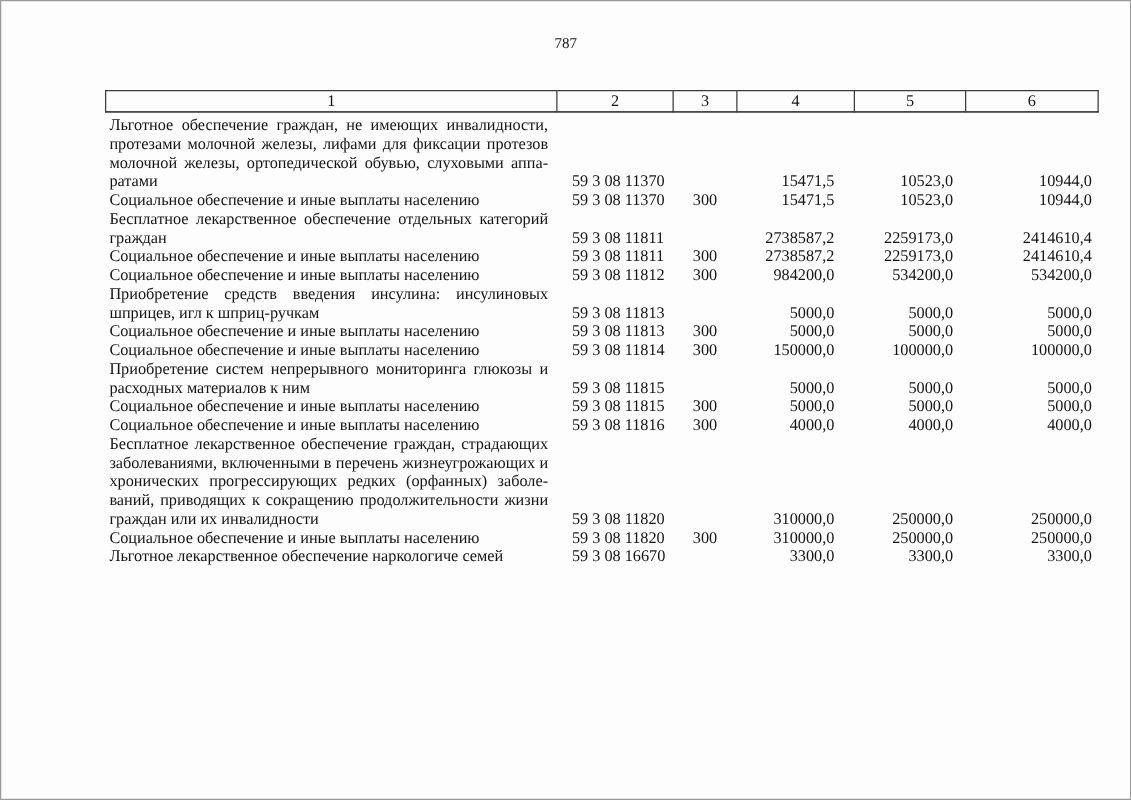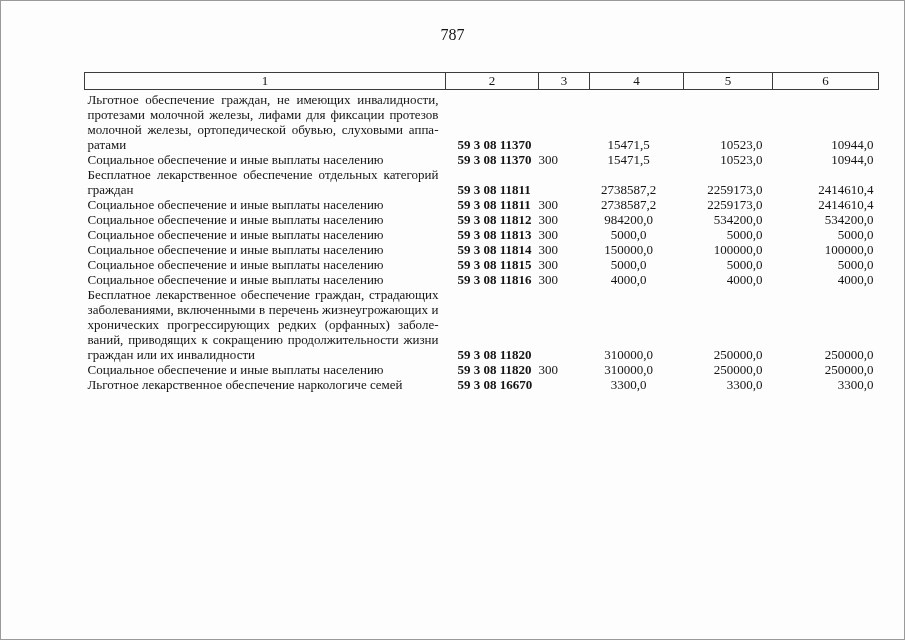--- a/index.html
+++ b/index.html
@@ -13,21 +13,21 @@
     font-family: "Liberation Serif", "DejaVu Serif", serif;
     color: #141414;
     overflow: hidden;
   }
   .page-number {
     position: absolute;
     top: 26px;
     left: 0;
     width: 100%;
     text-align: center;
-    font-size: 16px;
+    font-size: 12px;
     line-height: 15px;
   }
   table.budget-table {
     position: absolute;
     left: 83px;
     top: 71px;
     width: 794px;
     border-collapse: collapse;
     table-layout: fixed;
   }
@@ -48,24 +48,24 @@
     line-height: 15px;
   }
   tbody tr:first-child td { padding-top: 2px; }
   .c-desc {
     text-align: justify;
     padding-left: 3px;
     padding-right: 7px;
     hyphens: manual;
     -webkit-hyphens: manual;
   }
-  .c-code { padding-left: 12px; white-space: nowrap; font-weight: bold; }
-  .c-vr   { }
+  .c-code { padding-left: 12px; white-space: nowrap; }
+  .c-vr   { text-align: center; }
   .c-amt  { text-align: right; white-space: nowrap; }
-  .c-a1   { padding-right: 16px; text-align: center; }
+  .c-a1   { padding-right: 16px; }
   .c-a2   { padding-right: 10px; font-family: Liberation Serif, serif; }
   .c-a3   { padding-right: 5px; }
 </style>
 </head>
 <body>
 
 <div class="page">
 
   <div class="page-number">787</div>
 
@@ -123,36 +123,52 @@
   </tr>
         <tr>
     <td class="c-desc">Социальное обеспечение и иные выплаты населению</td>
     <td class="c-code">59 3 08 11812</td>
     <td class="c-vr">300</td>
     <td class="c-amt c-a1">984200,0</td>
     <td class="c-amt c-a2">534200,0</td>
     <td class="c-amt c-a3">534200,0</td>
   </tr>
         <tr>
+    <td class="c-desc">Приобретение средств введения инсулина: инсулиновых шприцев, игл к шприц-ручкам</td>
+    <td class="c-code">59 3 08 11813</td>
+    <td class="c-vr"></td>
+    <td class="c-amt c-a1">5000,0</td>
+    <td class="c-amt c-a2">5000,0</td>
+    <td class="c-amt c-a3">5000,0</td>
+  </tr>
+        <tr>
     <td class="c-desc">Социальное обеспечение и иные выплаты населению</td>
     <td class="c-code">59 3 08 11813</td>
     <td class="c-vr">300</td>
     <td class="c-amt c-a1">5000,0</td>
     <td class="c-amt c-a2">5000,0</td>
     <td class="c-amt c-a3">5000,0</td>
   </tr>
         <tr>
     <td class="c-desc">Социальное обеспечение и иные выплаты населению</td>
     <td class="c-code">59 3 08 11814</td>
     <td class="c-vr">300</td>
     <td class="c-amt c-a1">150000,0</td>
     <td class="c-amt c-a2">100000,0</td>
     <td class="c-amt c-a3">100000,0</td>
   </tr>
         <tr>
+    <td class="c-desc">Приобретение систем непрерывного мониторинга глюкозы и расходных материалов к ним</td>
+    <td class="c-code">59 3 08 11815</td>
+    <td class="c-vr"></td>
+    <td class="c-amt c-a1">5000,0</td>
+    <td class="c-amt c-a2">5000,0</td>
+    <td class="c-amt c-a3">5000,0</td>
+  </tr>
+        <tr>
     <td class="c-desc">Социальное обеспечение и иные выплаты населению</td>
     <td class="c-code">59 3 08 11815</td>
     <td class="c-vr">300</td>
     <td class="c-amt c-a1">5000,0</td>
     <td class="c-amt c-a2">5000,0</td>
     <td class="c-amt c-a3">5000,0</td>
   </tr>
         <tr>
     <td class="c-desc">Социальное обеспечение и иные выплаты населению</td>
     <td class="c-code">59 3 08 11816</td>

